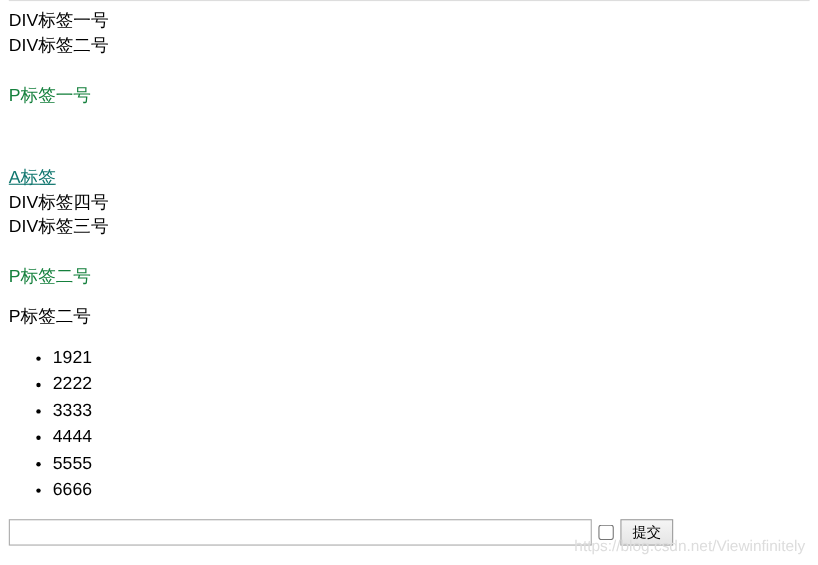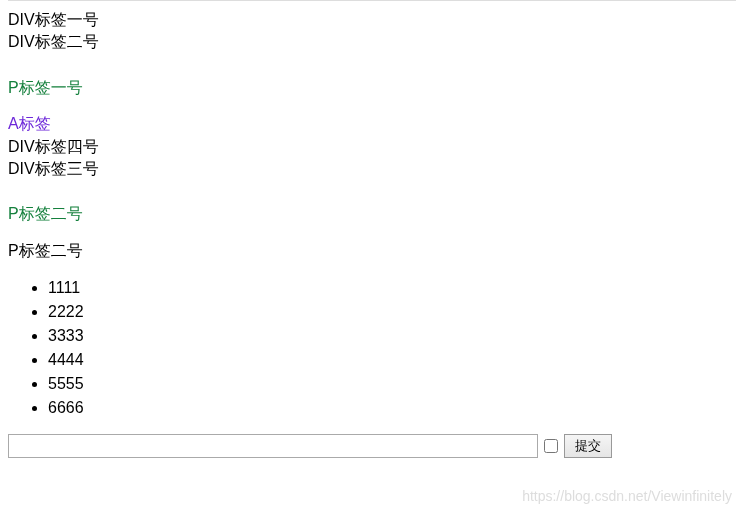--- a/index.html
+++ b/index.html
@@ -26,24 +26,26 @@
       color: #000;
       line-height: 1.4;
     }
     .p-tag-red {
       color: #15803d;
       margin-top: 23px;
       margin-bottom: 14px;
       line-height: 1.4;
     }
     .a-tag {
-      color: #6d28d9;
+      color: #0f766e;
+      text-decoration: underline;
       line-height: 1.4;
       display: inline-block;
       cursor: pointer;
+      margin-top: 38px;
     }
     .p-tag-black {
       color: #000;
       margin-top: 14px;
       margin-bottom: 14px;
       line-height: 1.4;
     }
     ul {
       padding-left: 40px;
       margin-bottom: 14px;
@@ -99,21 +101,21 @@
   
   <a class="a-tag">A标签</a>
   <div class="div-tag">DIV标签四号</div>
   <div class="div-tag">DIV标签三号</div>
   
   <p class="p-tag-red">P标签二号</p>
   
   <p class="p-tag-black">P标签二号</p>
   
   <ul>
-    <li>1111</li>
+    <li>1921</li>
     <li>2222</li>
     <li>3333</li>
     <li>4444</li>
     <li>5555</li>
     <li>6666</li>
   </ul>
   
   <div class="form-row">
     <input type="text" class="text-input" value="" style="">
     <input type="checkbox" class="checkbox-input" style="">

